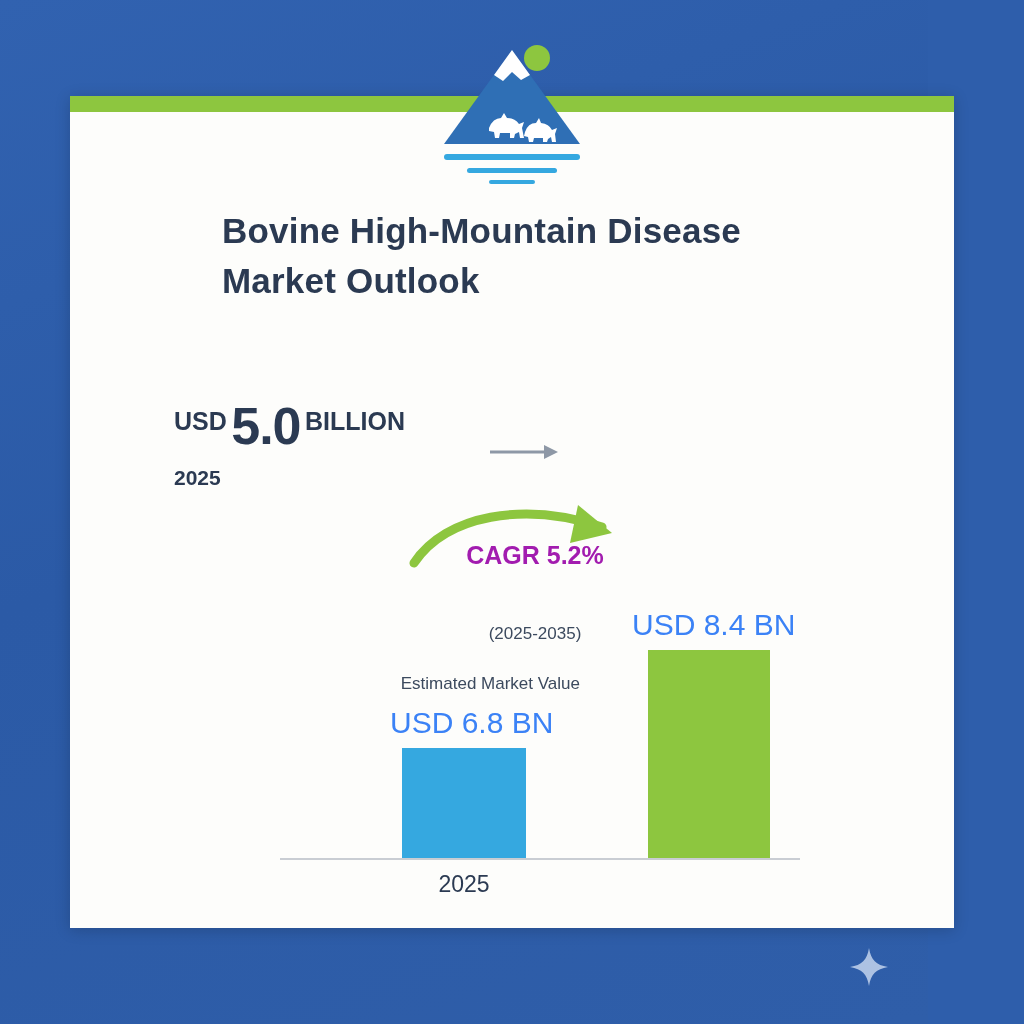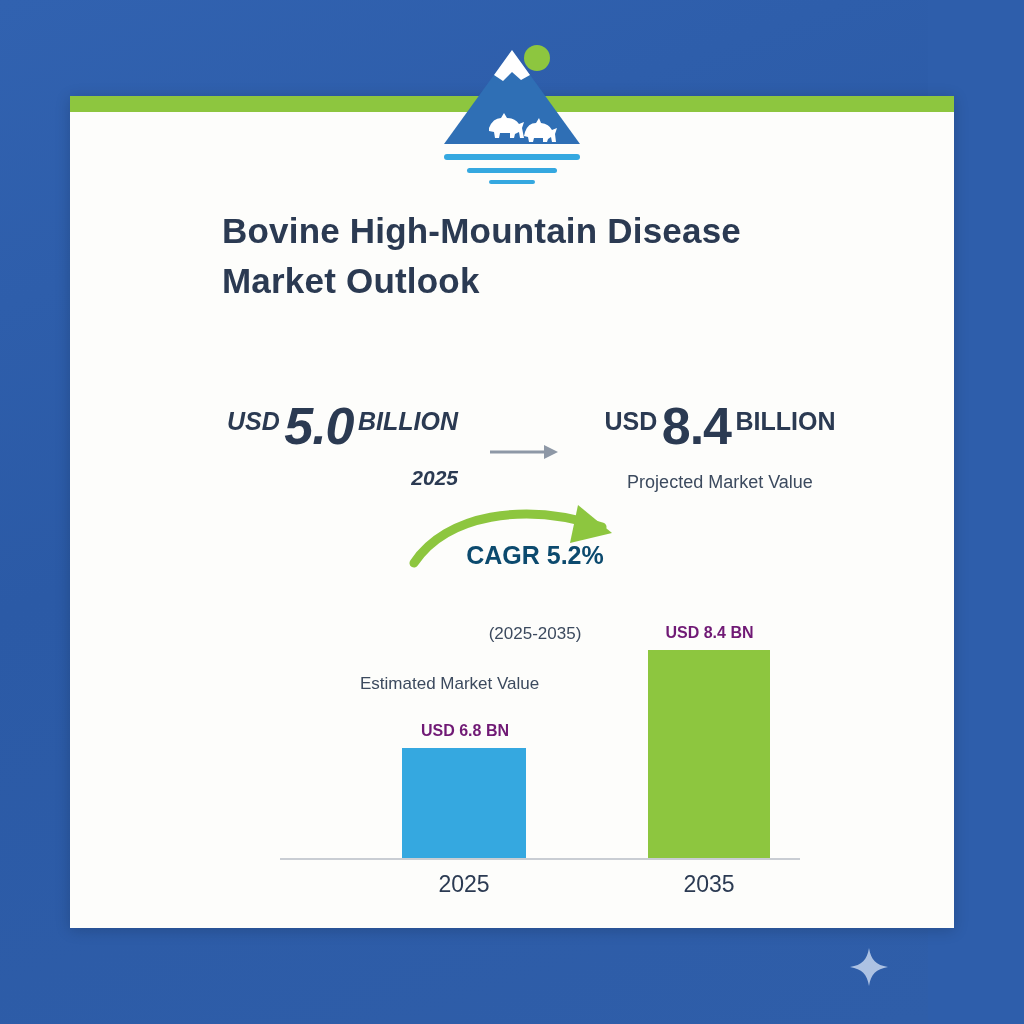--- a/index.html
+++ b/index.html
@@ -62,21 +62,21 @@
     position: absolute;
     left: 0;
     top: 300px;
     width: 100%;
     height: 150px;
   }
   .stat {
     position: absolute;
     top: 0;
   }
-  .stat.left { left: 88px; width: 300px; text-align: right; font-style: italic; }
+  .stat.left { left: 104px; width: 300px; text-align: left; }
   .stat.right { left: 490px; width: 320px; text-align: center; }
   .stat-line {
     white-space: nowrap;
     color: #2b3a52;
   }
   .stat-cur {
     font-size: 25px;
     font-weight: bold;
     vertical-align: 14px;
   }
@@ -124,21 +124,21 @@
     width: 260px;
     height: 70px;
   }
   .cagr-label {
     position: absolute;
     left: 0;
     top: 40px;
     width: 330px;
     font-size: 25px;
     font-weight: bold;
-    color: #0c4a6e;
+    color: #a21caf;
   }
   .cagr-period {
     position: absolute;
     left: 0;
     top: 76px;
     width: 330px;
     font-size: 17px;
     color: #3c4a5e;
     margin-top: 47px;
   }
@@ -169,36 +169,36 @@
     background: #35a8e0;
   }
   .bar.b2035 {
     left: 428px;
     width: 122px;
     height: 208px;
     background: #8dc63f;
   }
   .bar-value {
     position: absolute;
-    font-size: 16px;
-    font-weight: bold;
-    color: #701a75;
+    font-size: 30px;
+    font-weight: normal;
+    color: #3b82f6;
     white-space: nowrap;
     text-align: center;
   }
   .bar-value.v2025 { left: 170px; bottom: 172px; width: 150px; }
   .bar-value.v2035 { left: 412px; bottom: 270px; width: 155px; }
   .bar-caption {
     position: absolute;
     left: 140px;
     bottom: 218px;
     width: 220px;
     font-size: 17px;
     color: #3c4a5e;
-    text-align: left;
+    text-align: right;
     margin-top: 45px;
   }
   .bar-tick {
     position: absolute;
     bottom: 14px;
     font-size: 23px;
     color: #2b3a52;
     text-align: center;
     width: 160px;
   }
@@ -259,28 +259,20 @@
         <div class="stat-sub">2025</div>
       </div>
 
       <div class="arrow-between">
         <svg viewBox="0 0 72 20" width="72" height="20">
           <line x1="2" y1="10" x2="58" y2="10" stroke="#8e98a6" stroke-width="3"></line>
           <path d="M56 3 L70 10 L56 17 Z" fill="#8e98a6"></path>
         </svg>
       </div>
 
-      <div class="stat right">
-        <div class="stat-line">
-          <span class="stat-cur">USD</span>
-          <span class="stat-num">8.4</span>
-          <span class="stat-unit">BILLION</span>
-        </div>
-        <div class="stat-sub light">Projected Market Value</div>
-      </div>
     </div>
 
     <div class="cagr-wrap">
       <div class="cagr-arc">
         <svg viewBox="0 0 260 70" width="260" height="70">
           <path d="M8 64 C 40 16, 118 2, 196 28" stroke="#8dc63f" stroke-width="9" fill="none" stroke-linecap="round"></path>
           <path d="M172 6 L206 34 L164 44 Z" fill="#8dc63f"></path>
         </svg>
       </div>
       <div class="cagr-label">CAGR 5.2%</div>
@@ -291,21 +283,20 @@
       <div class="axis"></div>
 
       <div class="bar-caption">Estimated Market Value</div>
 
       <div class="bar-value v2025">USD 6.8 BN</div>
       <div class="bar b2025"></div>
       <div class="bar-tick t2025">2025</div>
 
       <div class="bar-value v2035">USD 8.4 BN</div>
       <div class="bar b2035"></div>
-      <div class="bar-tick t2035">2035</div>
     </div>
   </div>
 
 
   <div class="sparkle">
     <svg viewBox="0 0 42 42" width="42" height="42">
       <path d="M21 2 C23 14, 28 19, 40 21 C28 23, 23 28, 21 40 C19 28, 14 23, 2 21 C14 19, 19 14, 21 2 Z" fill="#c3d4ee"></path>
     </svg>
   </div>
 

